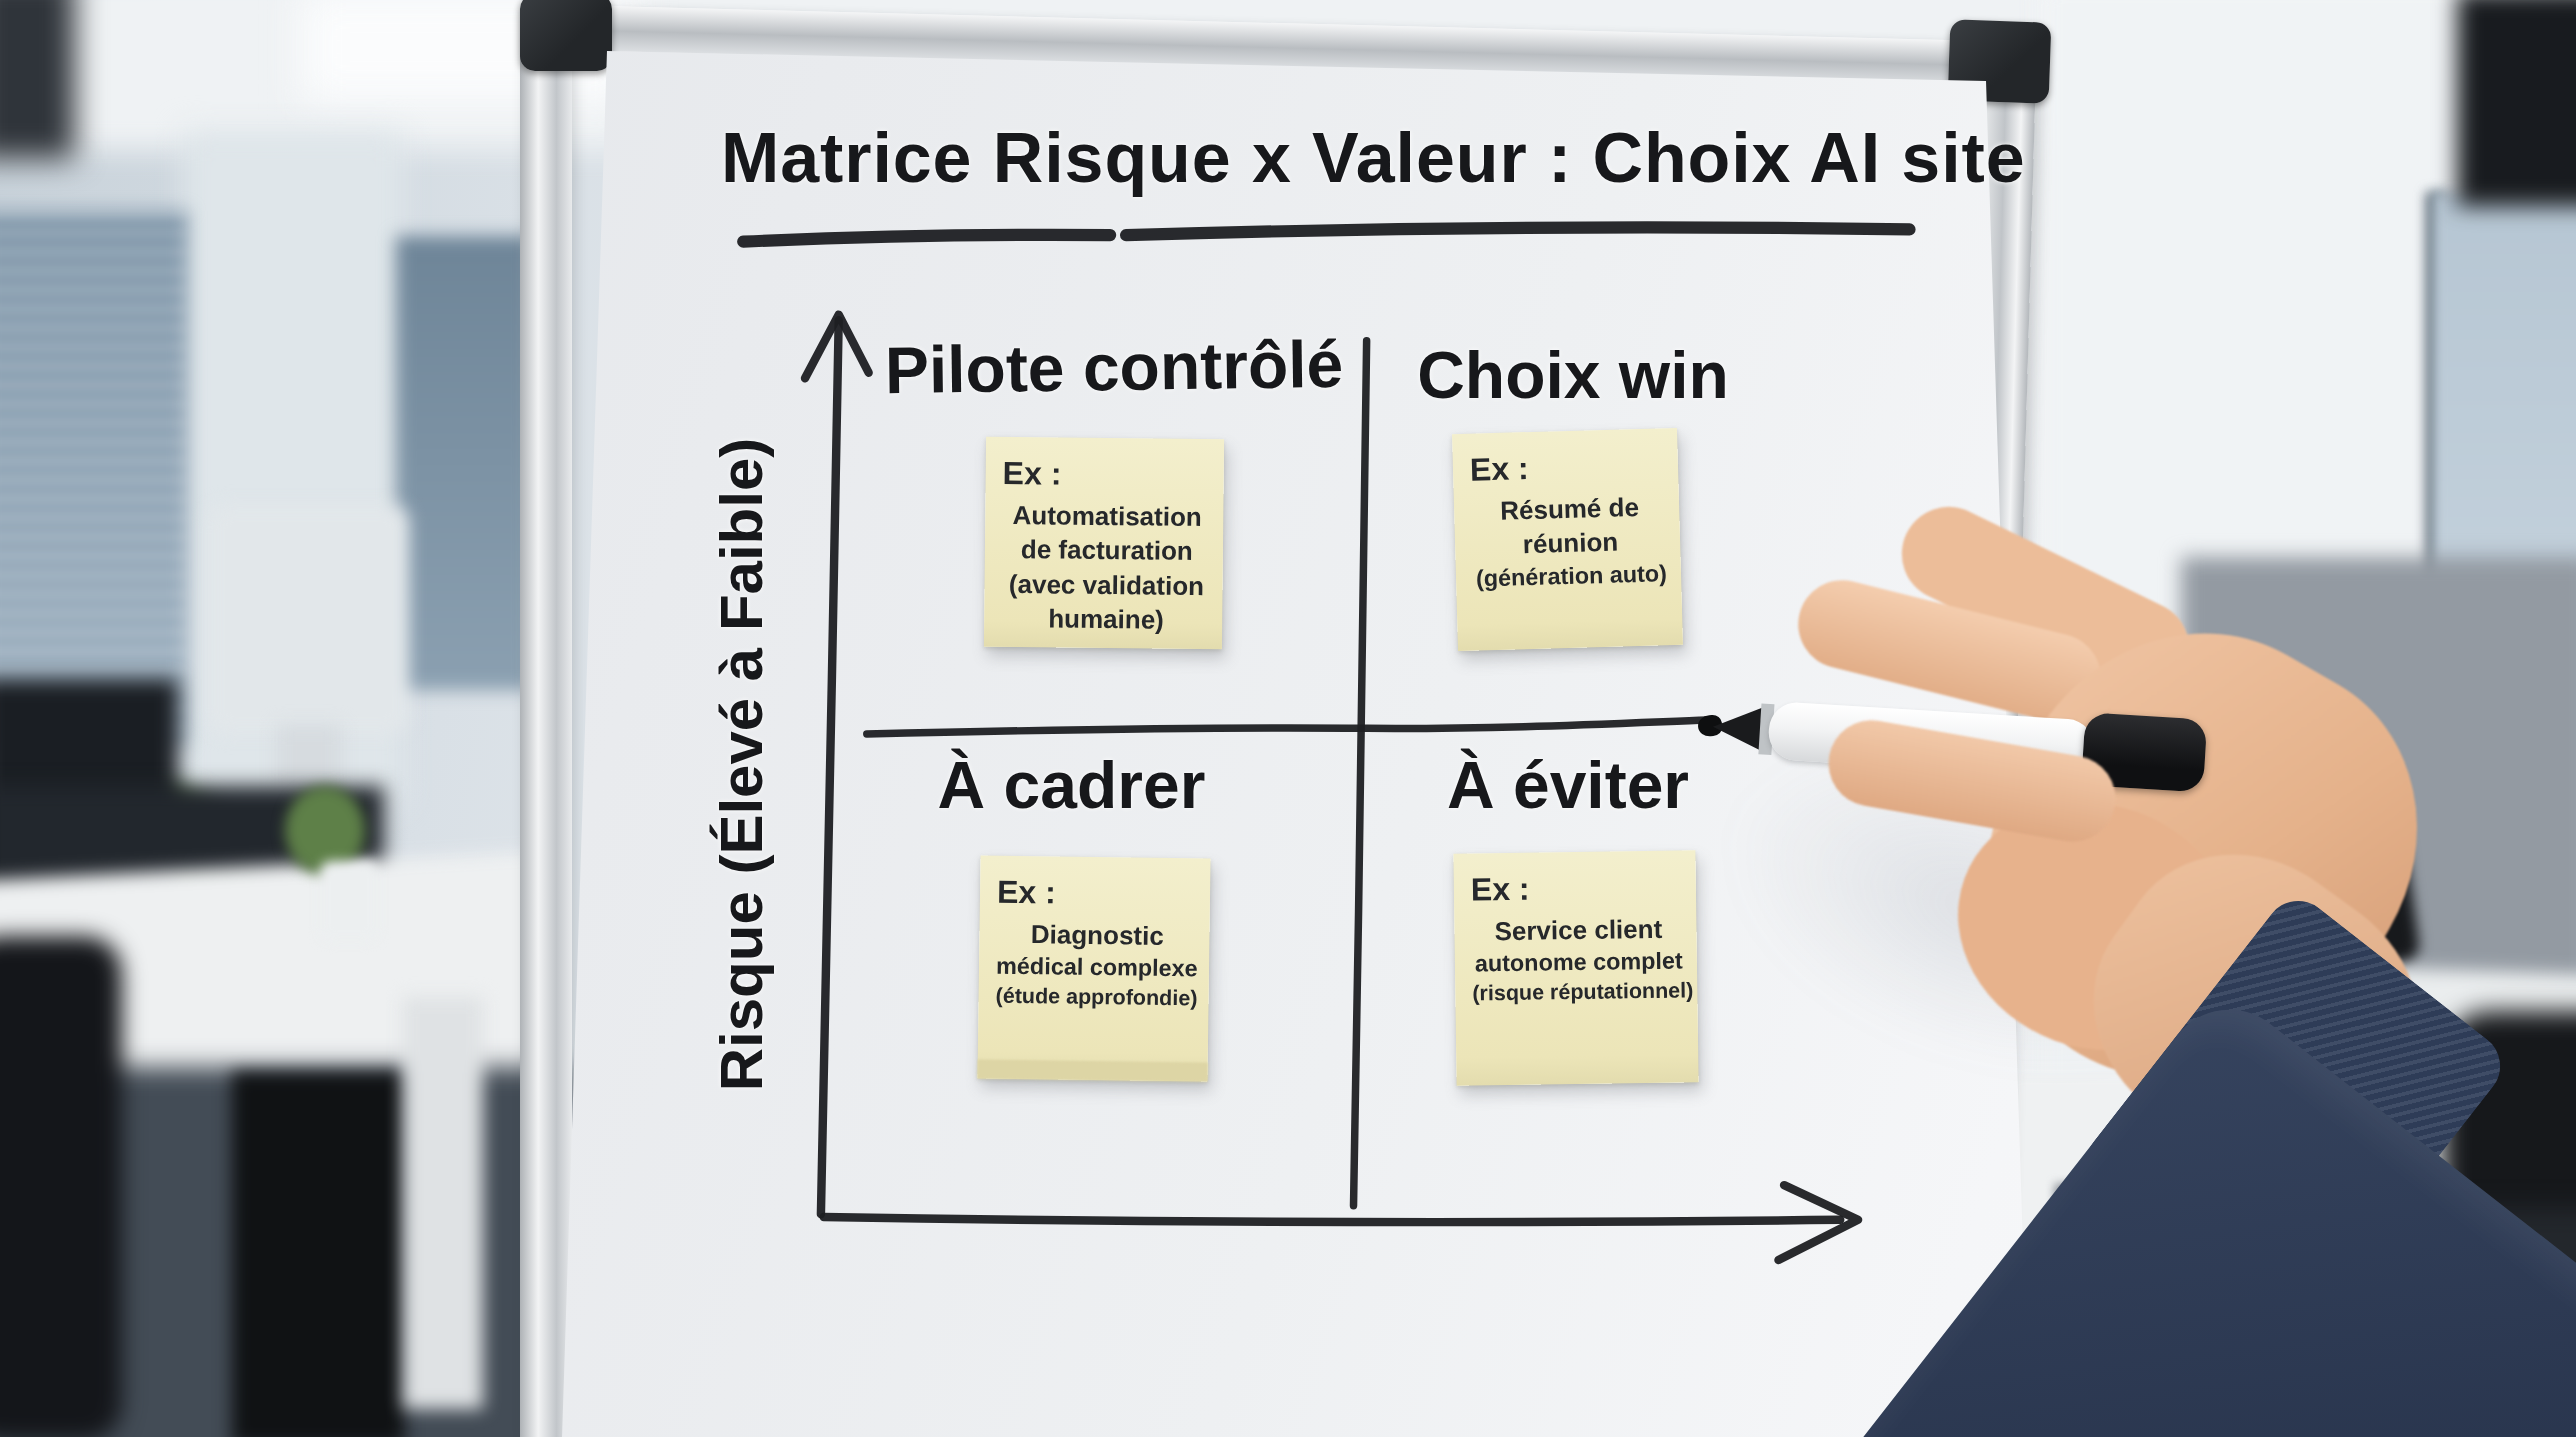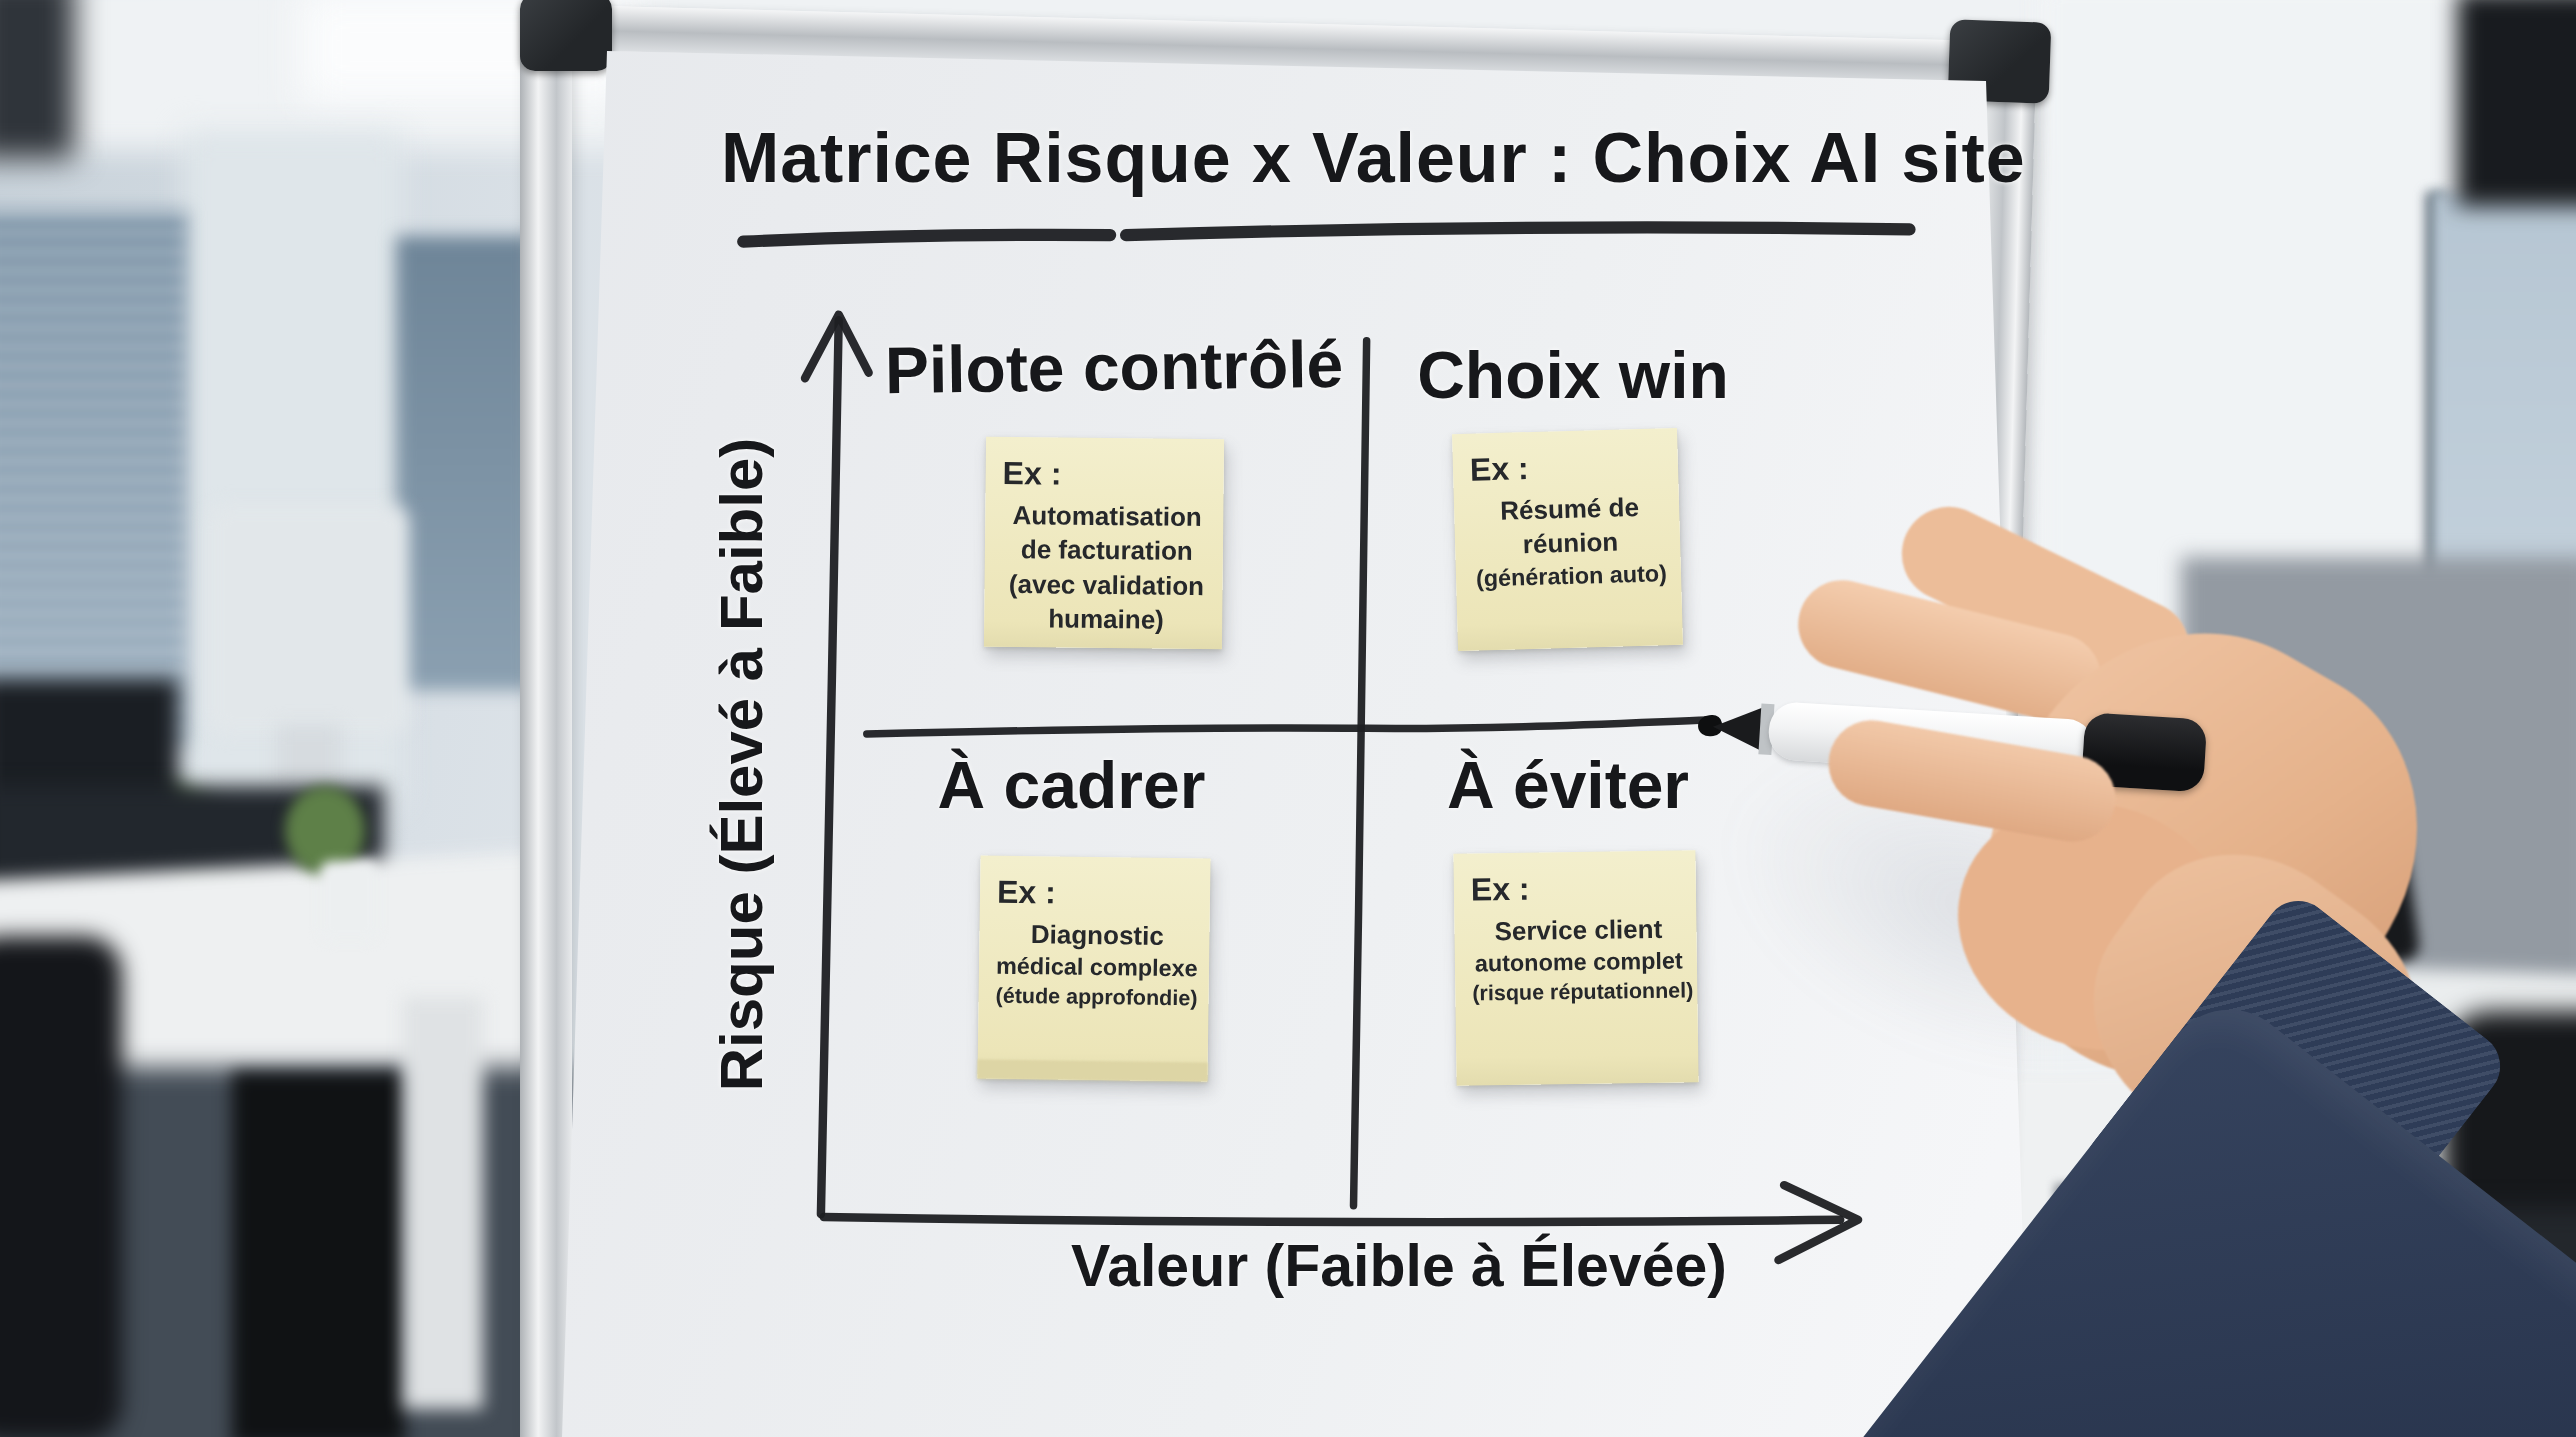--- a/index.html
+++ b/index.html
@@ -174,21 +174,20 @@
     <path d="M 926 784 C 1100 780 1300 776 1460 778 C 1600 779 1720 773 1824 769" stroke-width="8"></path>
     <path d="M 1460 364 C 1456 640 1452 980 1446 1288" stroke-width="8"></path>
   </svg>
 
   <div class="mk title">Matrice Risque x Valeur : Choix AI site</div>
   <div class="mk q-tl">Pilote contrôlé</div>
   <div class="mk q-tr">Choix win</div>
   <div class="mk q-br">À éviter</div>
   <div class="mk q-bl">À cadrer</div>
   <div class="mk ylab">Risque (Élevé à Faible)</div>
-  <div class="mk xlab">Valeur (Faible à Élevée)</div>
 
   <div class="note note-tl">
     <span class="ln ex">Ex :</span>
     <span class="ln">Automatisation</span>
     <span class="ln">de facturation</span>
     <span class="ln">(avec validation</span>
     <span class="ln">humaine)</span>
   </div>
   <div class="note note-tr">
     <span class="ln ex">Ex :</span>

